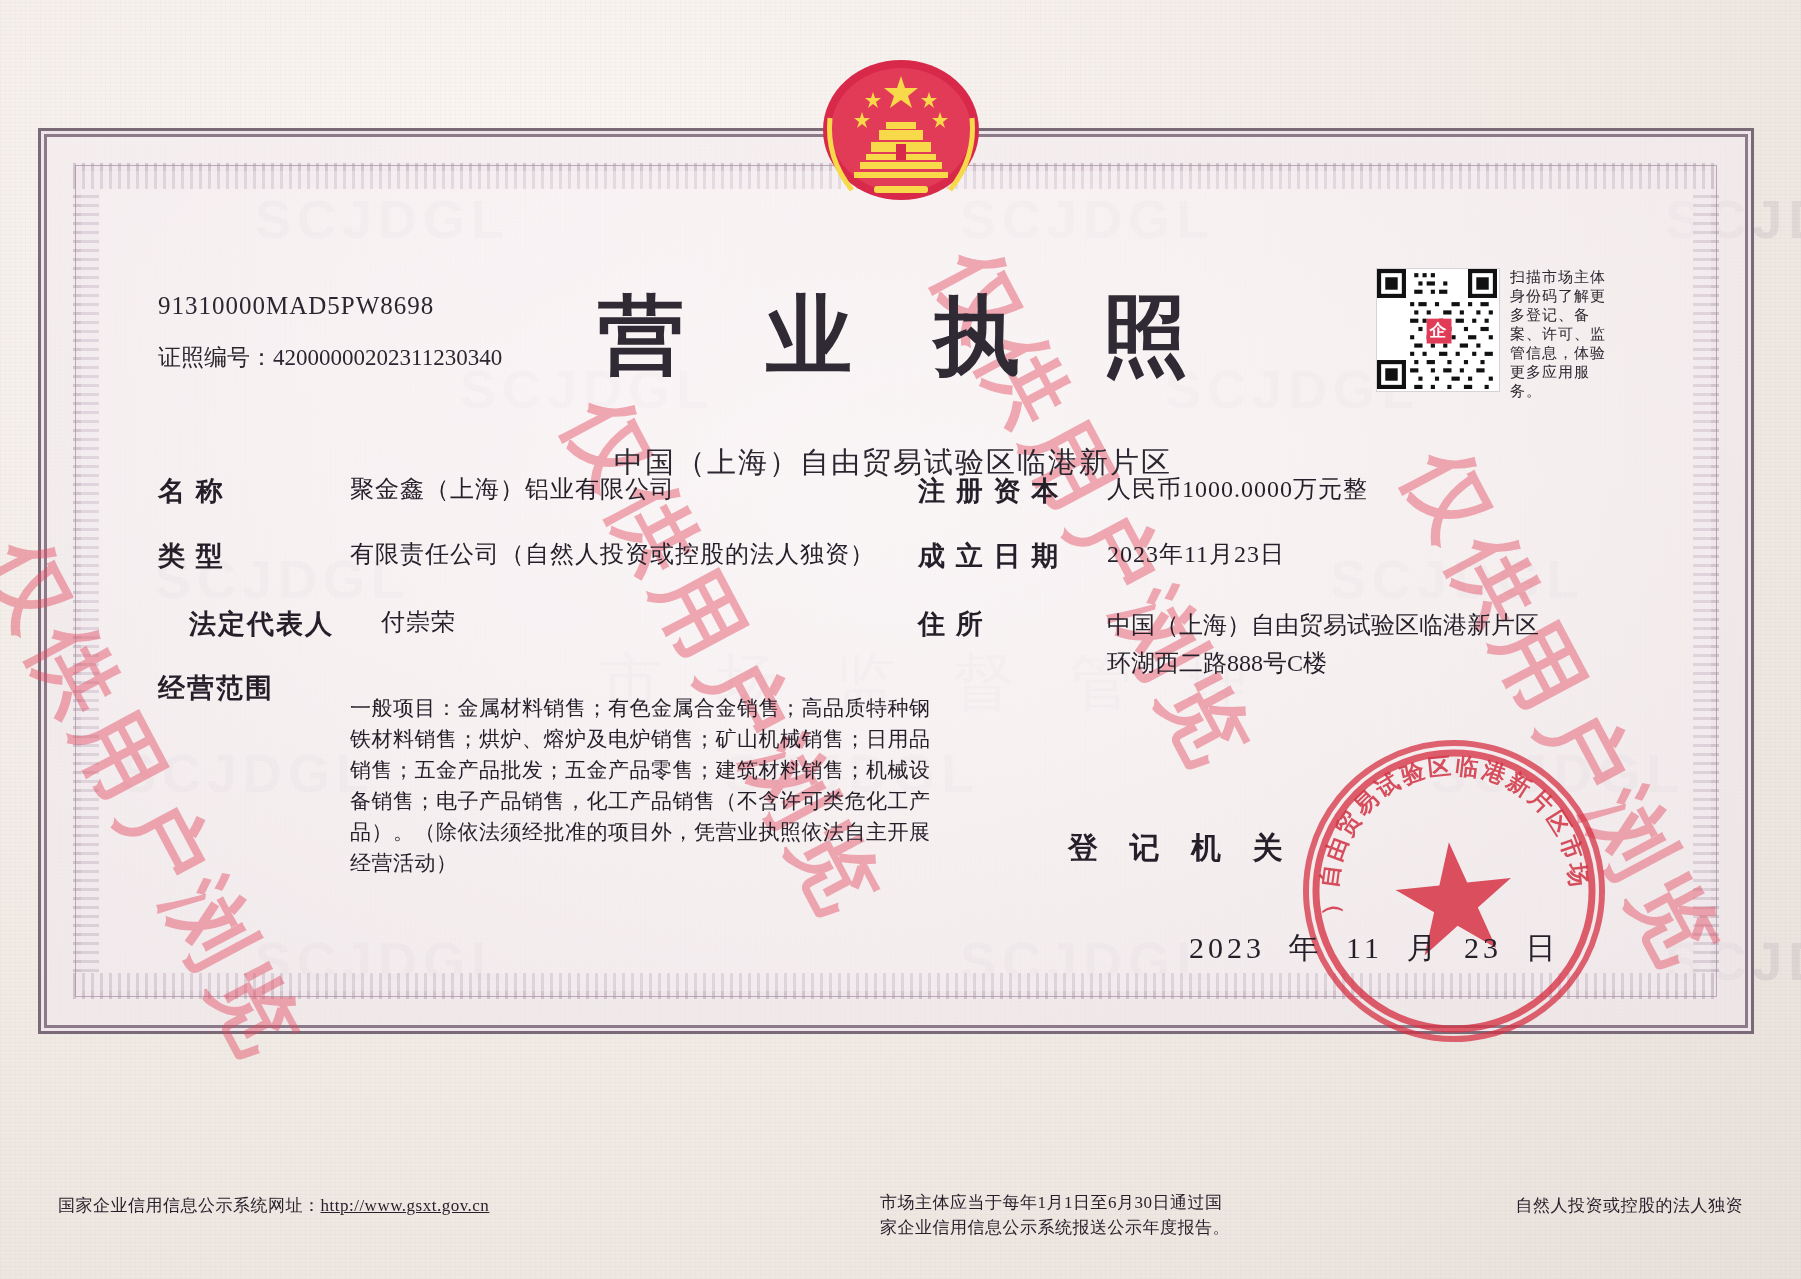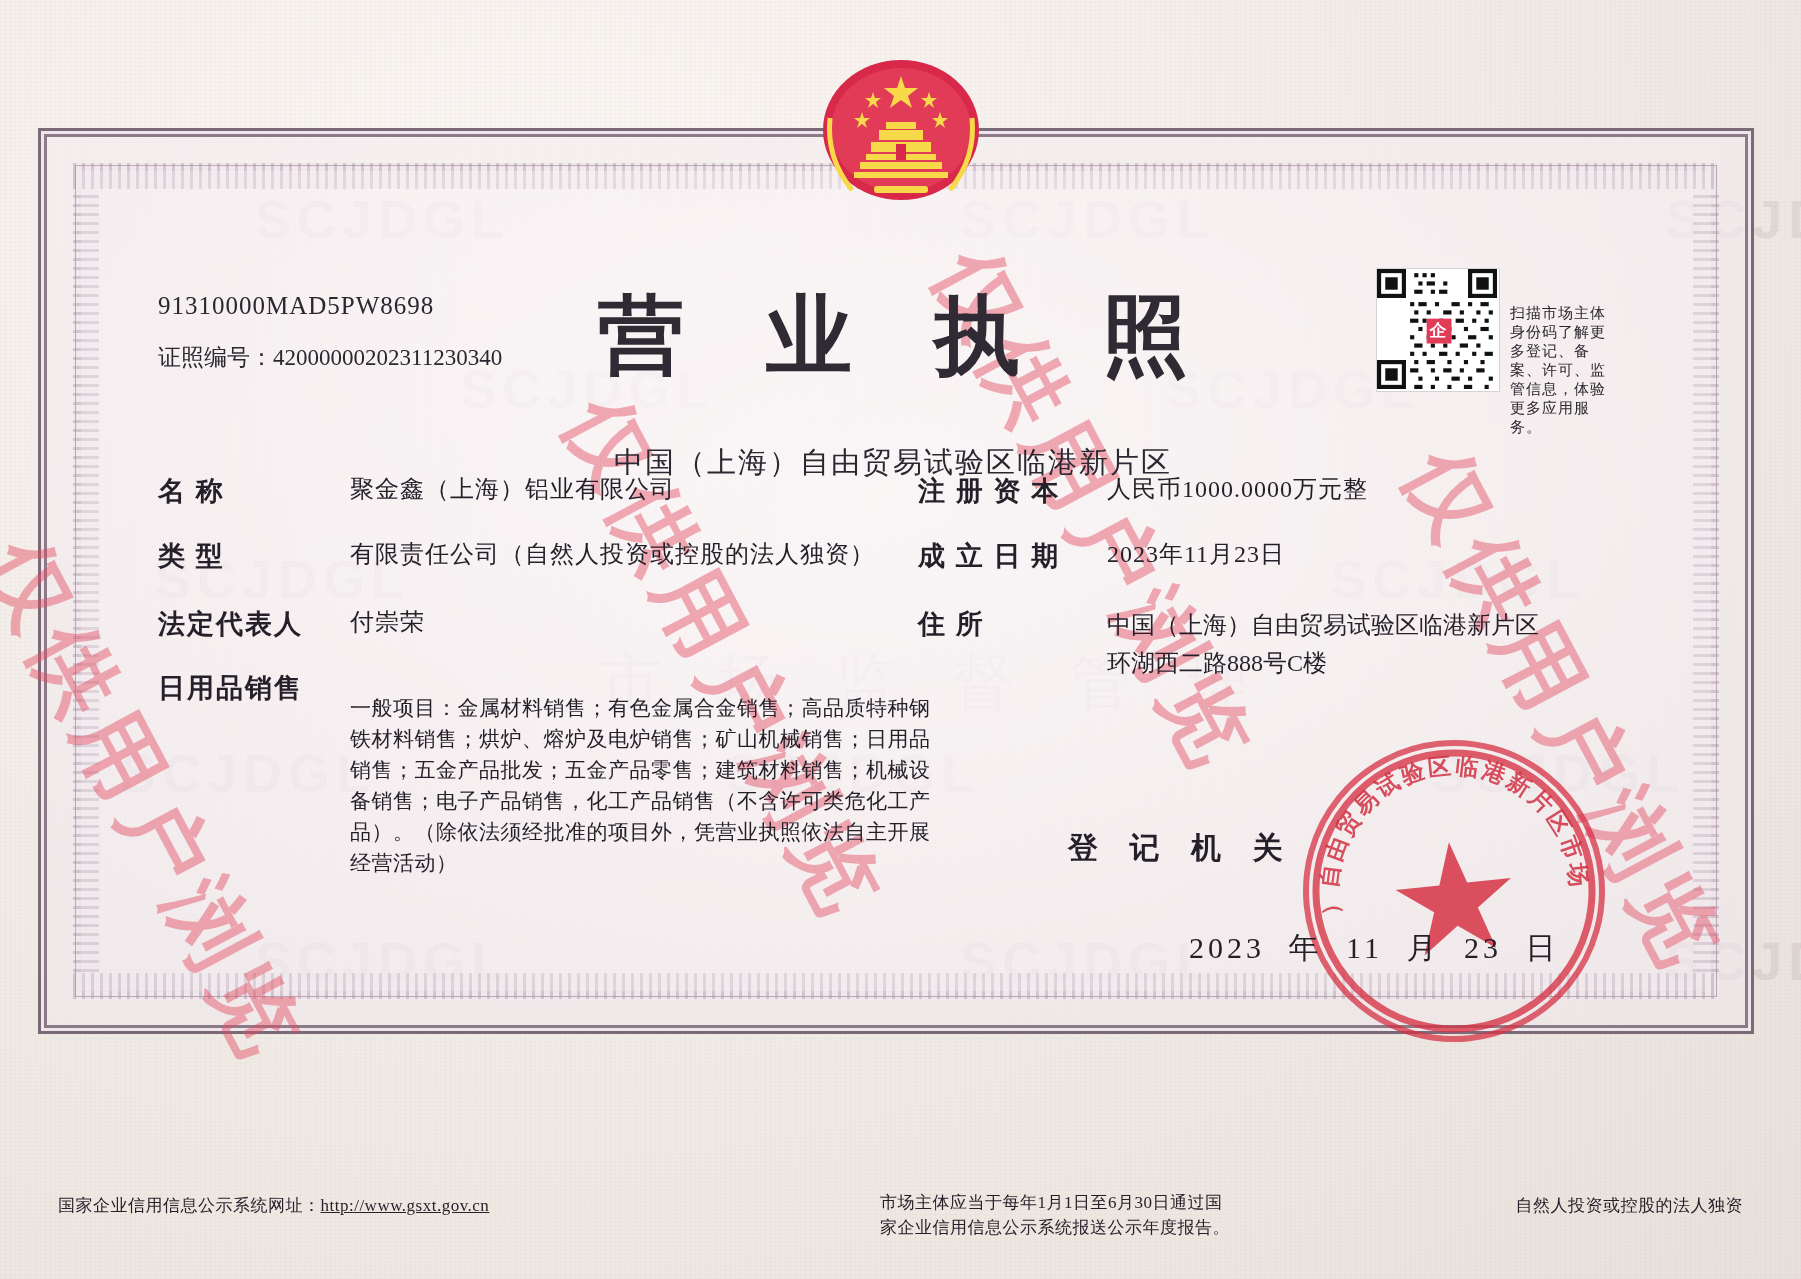--- a/index.html
+++ b/index.html
@@ -92,21 +92,21 @@
     font-size:29px;letter-spacing:2px;color:#2b2730;
   }
   #credit-block{position:absolute;left:120px;top:148px;}
   #credit-label{font-size:27px;letter-spacing:6px;font-weight:bold;color:#2b2730;}
   #credit-code{margin-top:16px;font-size:25px;letter-spacing:1px;color:#2b2730;
     font-family:"Liberation Serif",serif;}
   #cert-no{margin-top:22px;font-size:23px;letter-spacing:0;color:#2b2730;}
   
   #qr-area{position:absolute;right:52px;top:140px;width:320px;display:flex;gap:10px;}
   #qr-code{width:122px;height:122px;background:#fff;border:1px solid #d8d2d8;position:relative;}
-  #qr-note{font-size:15px;line-height:19px;color:#2b2730;width:110px;letter-spacing:1px;margin-top:36px;}
+  #qr-note{font-size:15px;line-height:19px;color:#2b2730;width:110px;letter-spacing:1px;}
   
   .field-row{position:absolute;display:flex;align-items:flex-start;}
   .f-label{
     font-size:27px;font-weight:bold;color:#241f29;letter-spacing:2px;
     white-space:nowrap;
   }
   .f-label.sp4{width:170px;display:flex;justify-content:space-between;}
   .f-value{font-size:24px;color:#241f29;letter-spacing:1px;}
   #scope-value{
     font-size:21px;line-height:31px;color:#241f29;width:590px;letter-spacing:.5px;
@@ -312,26 +312,26 @@
       <div class="f-label sp4">名 称</div>
       <div class="f-value" style="margin-left:22px;">聚金鑫（上海）铝业有限公司</div>
     </div>
 
     <div class="field-row" style="left:120px;top:410px;">
       <div class="f-label sp4">类 型</div>
       <div class="f-value" style="margin-left:22px;">有限责任公司（自然人投资或控股的法人独资）</div>
     </div>
 
     <div class="field-row" style="left:120px;top:478px;">
-      <div class="f-label" style="width:170px;">法定代表人</div>
+      <div class="f-label" style="width:170px;margin-left:31px;">法定代表人</div>
       <div class="f-value" style="margin-left:22px;">付崇荣</div>
     </div>
 
     <div class="field-row" style="left:120px;top:542px;">
-      <div class="f-label" style="width:170px;">日用品销售</div>
+      <div class="f-label" style="width:170px;">经营范围</div>
       <div id="scope-value" style="margin-left:22px;margin-top:23px;">一般项目：金属材料销售；有色金属合金销售；高品质特种钢铁材料销售；烘炉、熔炉及电炉销售；矿山机械销售；日用品销售；五金产品批发；五金产品零售；建筑材料销售；机械设备销售；电子产品销售，化工产品销售（不含许可类危化工产品）。（除依法须经批准的项目外，凭营业执照依法自主开展经营活动）</div>
     </div>
 
     <div class="field-row" style="left:880px;top:345px;">
       <div class="f-label" style="width:175px;">注 册 资 本</div>
       <div class="f-value" style="margin-left:14px;">人民币1000.0000万元整</div>
     </div>
 
     <div class="field-row" style="left:880px;top:410px;">
       <div class="f-label" style="width:175px;">成 立 日 期</div>

